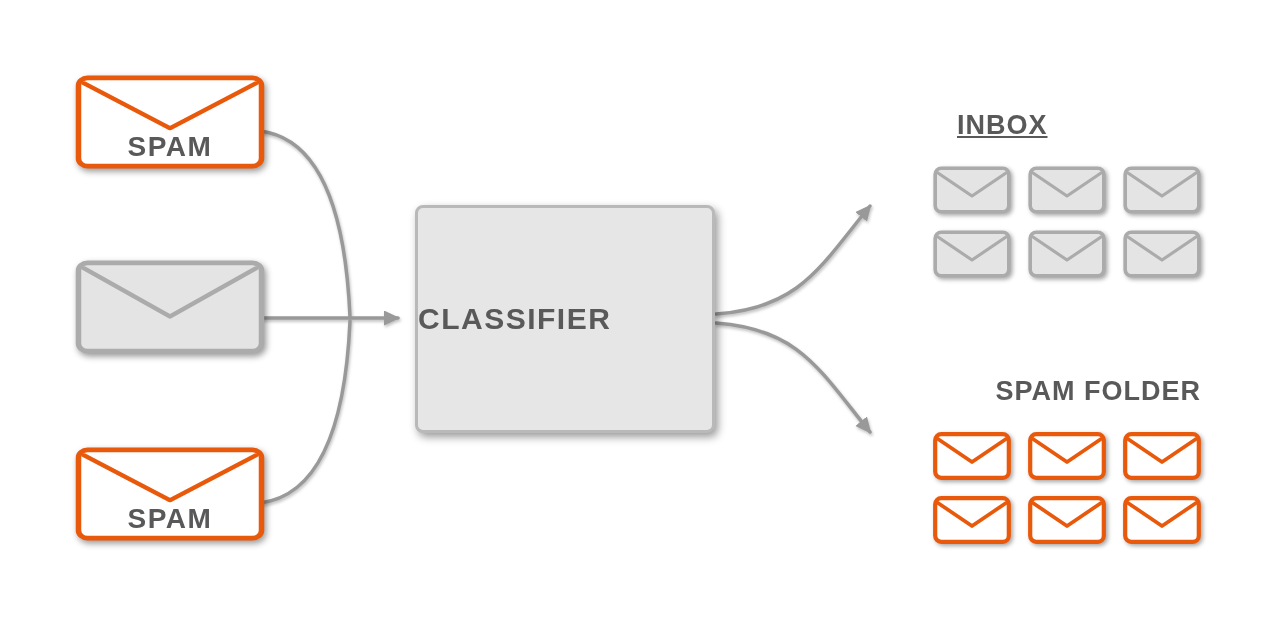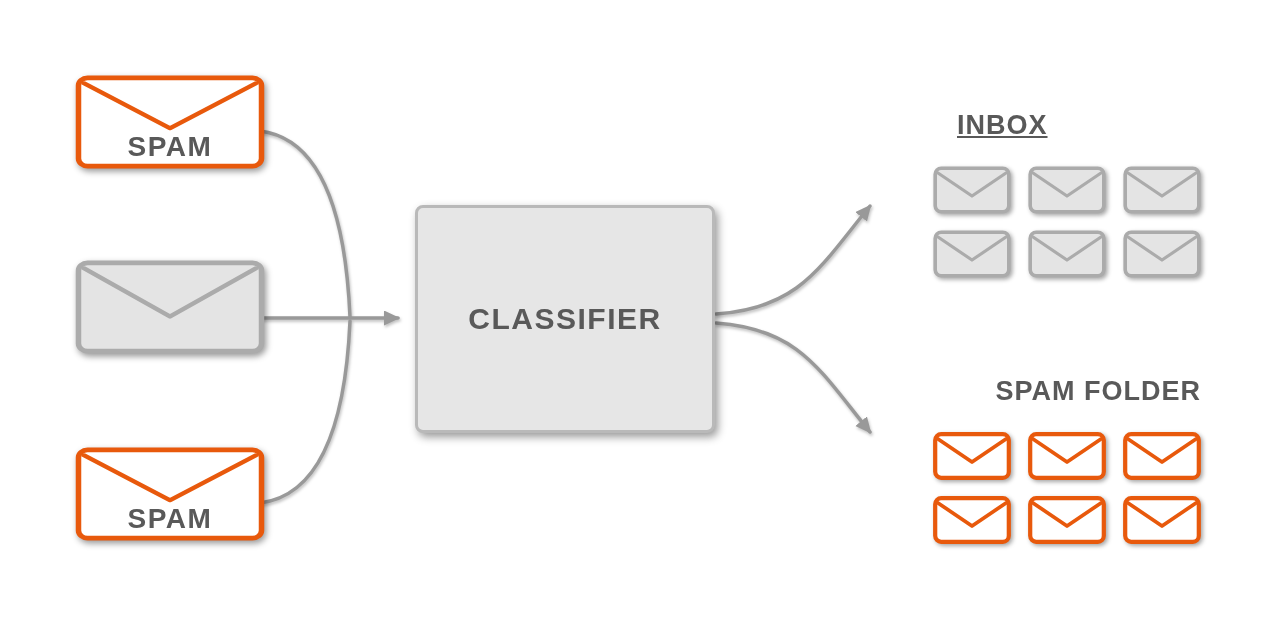--- a/index.html
+++ b/index.html
@@ -24,21 +24,21 @@
              color:var(--text-dark,#595959);}
 
   .env-pos-1{left:75px;top:75px;}
   .env-pos-2{left:75px;top:260px;}
   .env-pos-3{left:75px;top:447px;}
 
   
   .classifier{position:absolute;left:415px;top:205px;width:300px;height:228px;
               box-sizing:border-box;background:var(--box-fill,#E6E6E6);
               border:3px solid var(--box-stroke,#B9B9B9);border-radius:8px;
-              display:flex;align-items:center;justify-content:center;z-index:2;
+              display:flex;align-items:center;z-index:2;
               filter:drop-shadow(3px 4px 4px rgba(0,0,0,0.40));}
   .classifier span{font-weight:700;font-size:30px;letter-spacing:1.5px;
                    color:var(--text-dark,#595959);}
 
   
   .heading{position:absolute;font-weight:700;font-size:27px;letter-spacing:1px;
            color:var(--text-dark,#595959);z-index:2;}
   .inbox-heading{left:957px;top:110px;text-decoration:underline;}
   .spam-heading{left:933px;top:376px;width:268px;text-align:right;}
 

